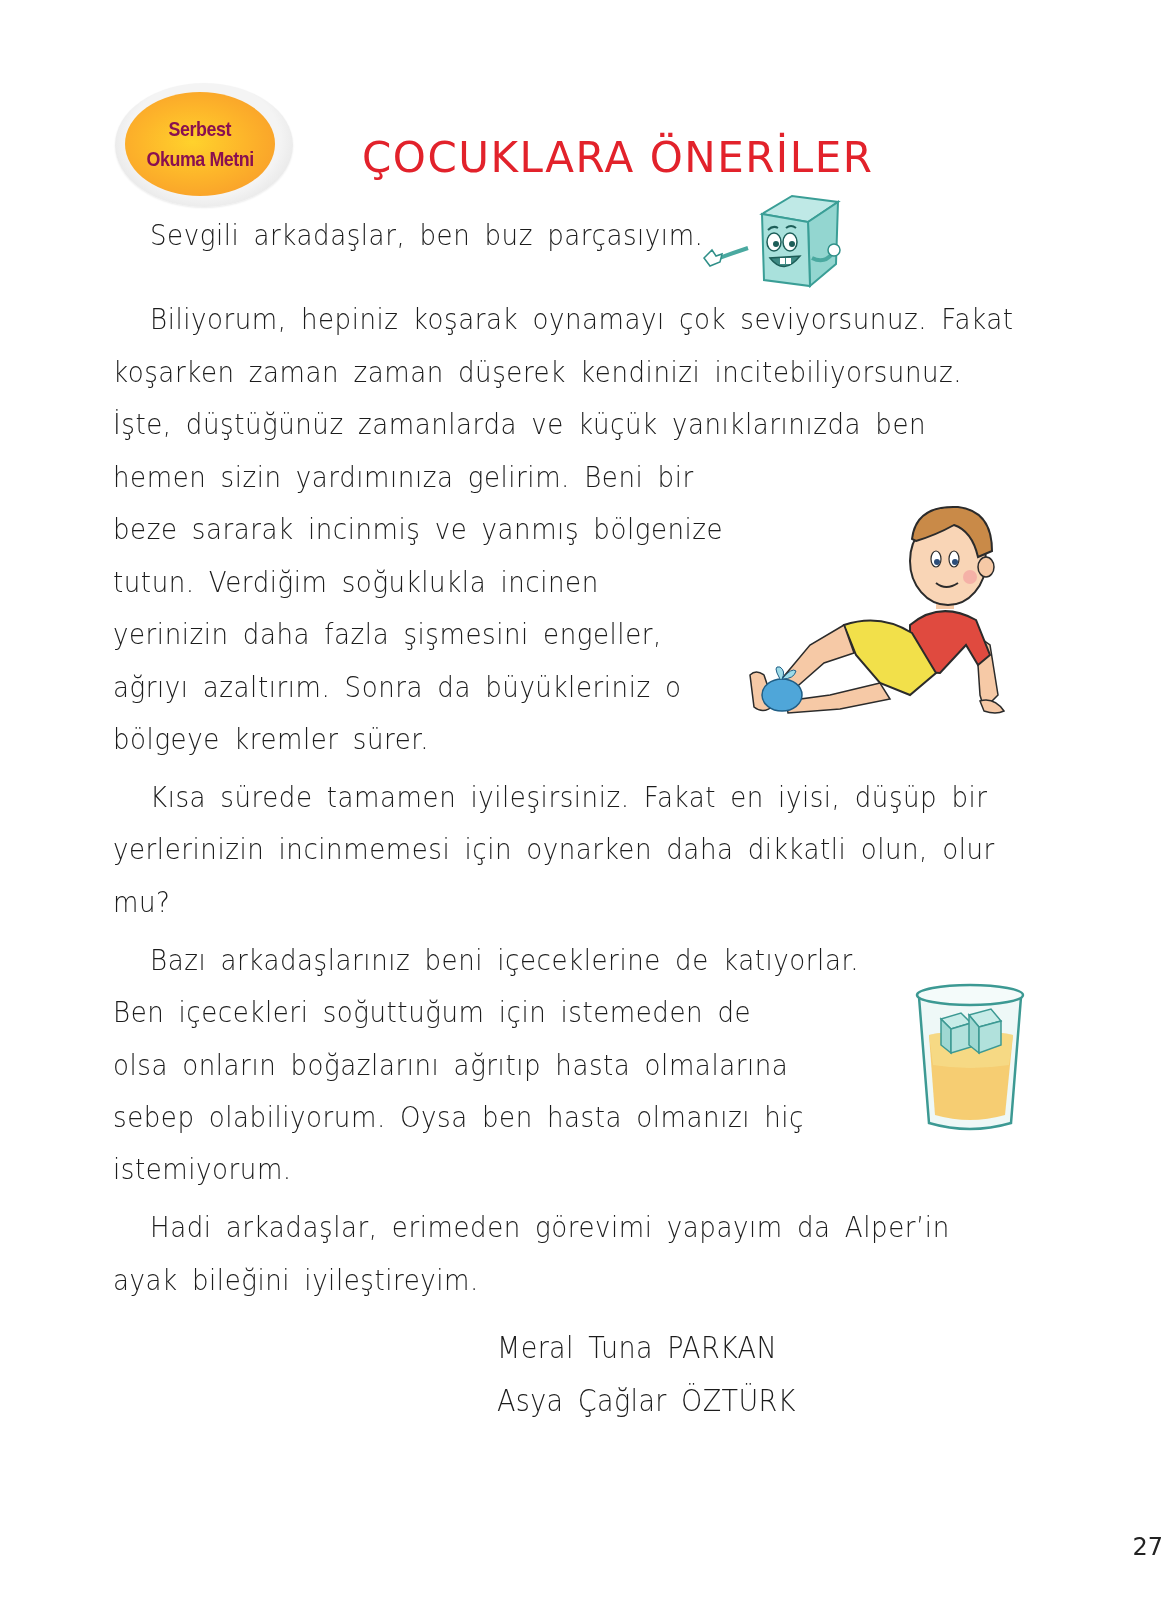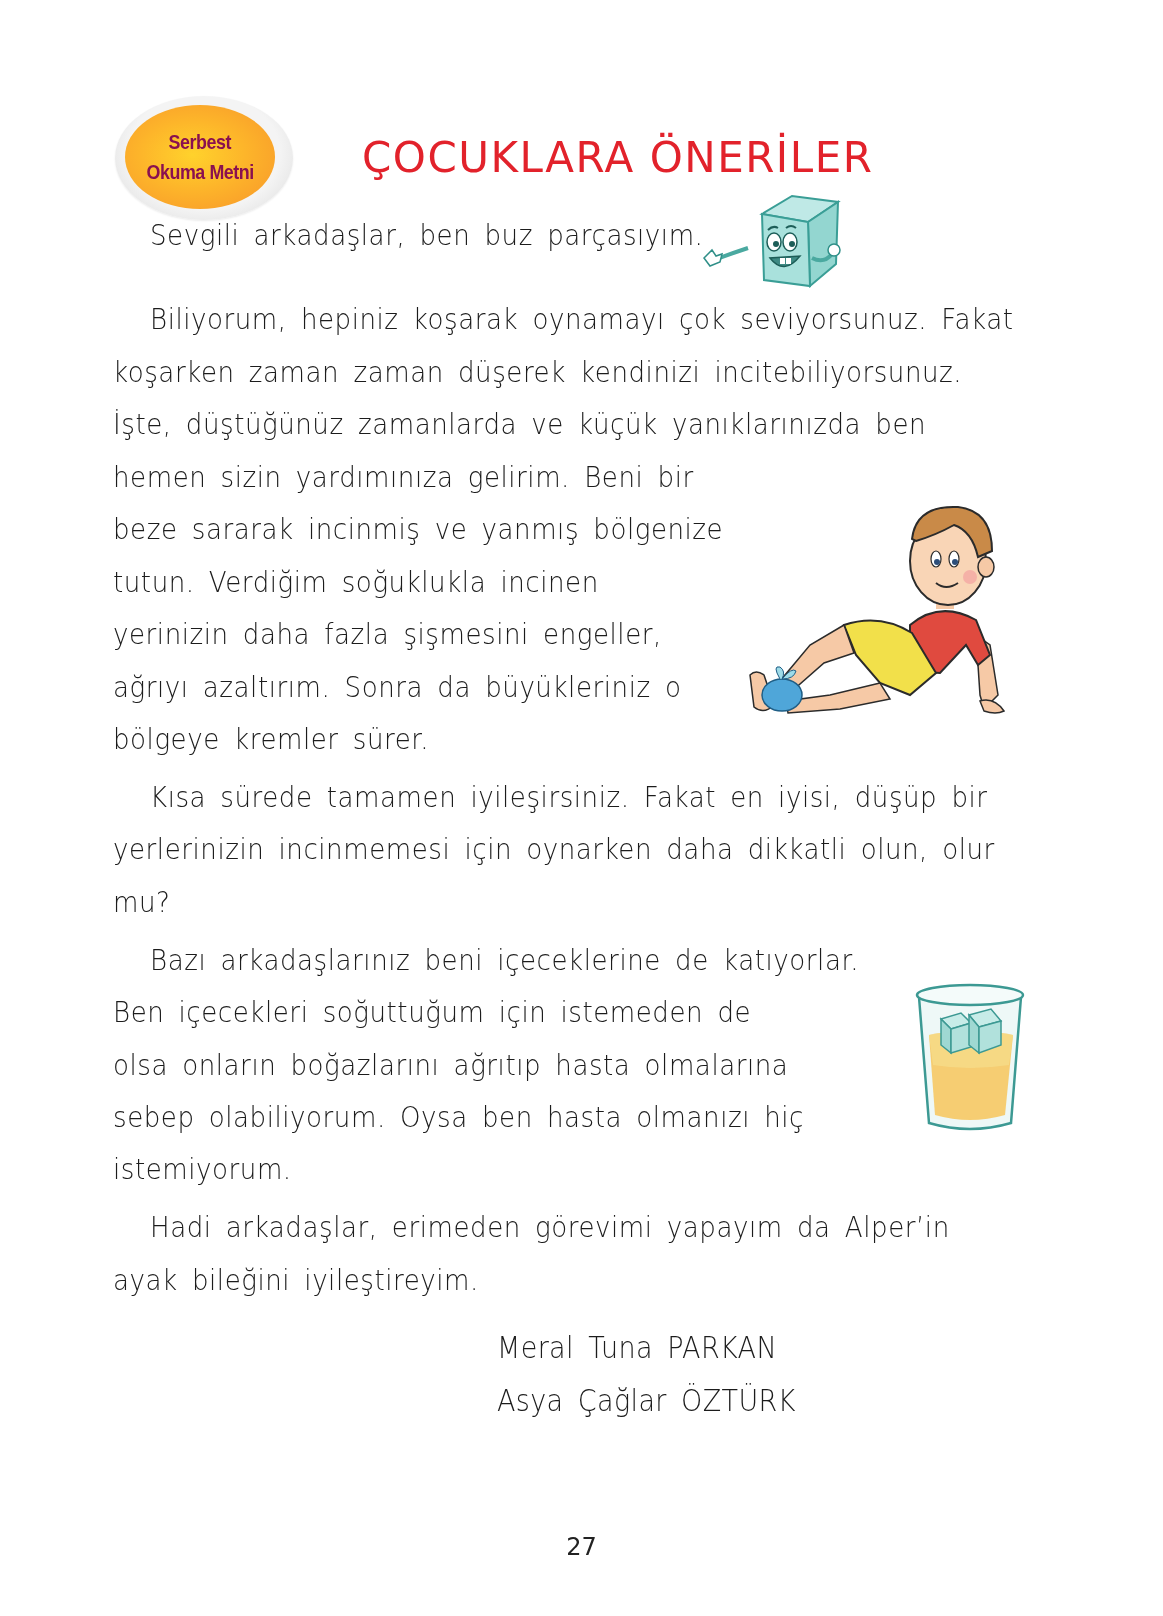--- a/index.html
+++ b/index.html
@@ -13,21 +13,21 @@
       position: relative;
       overflow: hidden;
       font-family: "DejaVu Sans", sans-serif;
       color: #1a1a1a;
     }
     .page { position: absolute; left: 0; top: 0; width: 1163px; height: 1616px; }
 
     
     .badge {
       position: absolute;
-      left: 115px; top: 96px;
+      left: 115px; top: 83px;
       width: 178px; height: 124px;
       border-radius: 50%;
       background: radial-gradient(ellipse at 50% 45%, #f4f4f4 60%, #d6d6d6 100%);
       box-shadow: 0 1px 2px rgba(0,0,0,0.08);
     }
     .badge-inner {
       position: absolute;
       left: 10px; top: 9px;
       width: 150px; height: 104px;
       border-radius: 50%;
@@ -83,21 +83,21 @@
       letter-spacing: 0.4px;
       word-spacing: 6px;
       transform-origin: left top;
       transform: scaleX(0.9);
     }
 
     .page-number {
       position: absolute;
       left: 0; width: 1163px;
       top: 1533px;
-      text-align: center;
+      text-align: right;
       font-family: "DejaVu Sans", sans-serif;
       font-size: 24px;
       color: #222;
     }
 
     .illustration { position: absolute; }
   </style>
 </head>
 <body>
 

